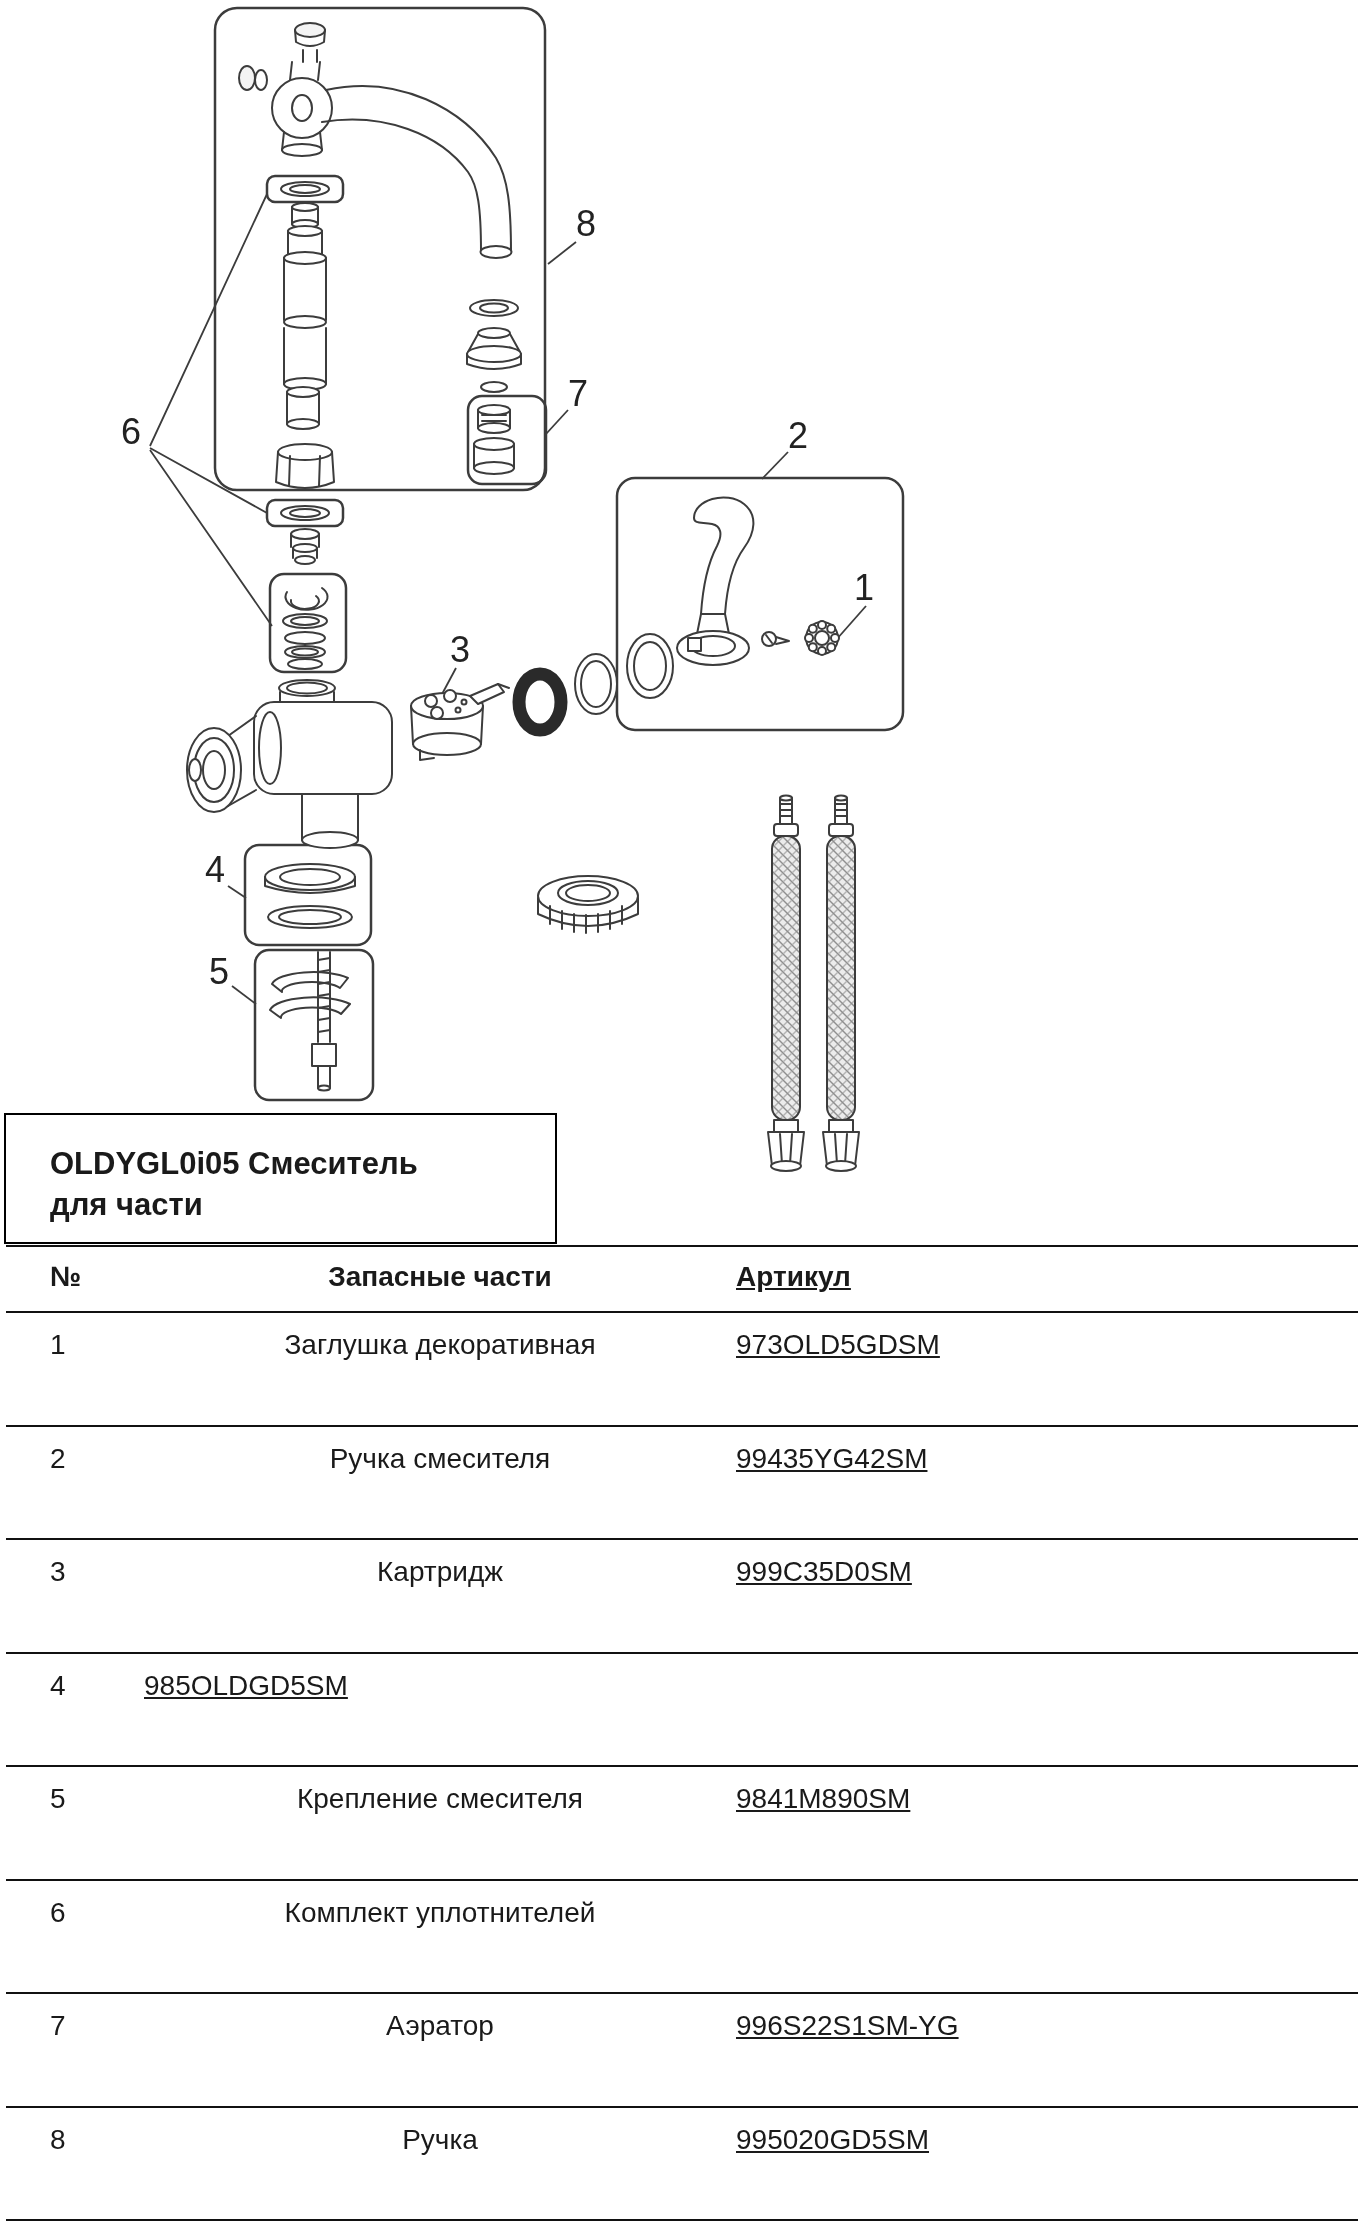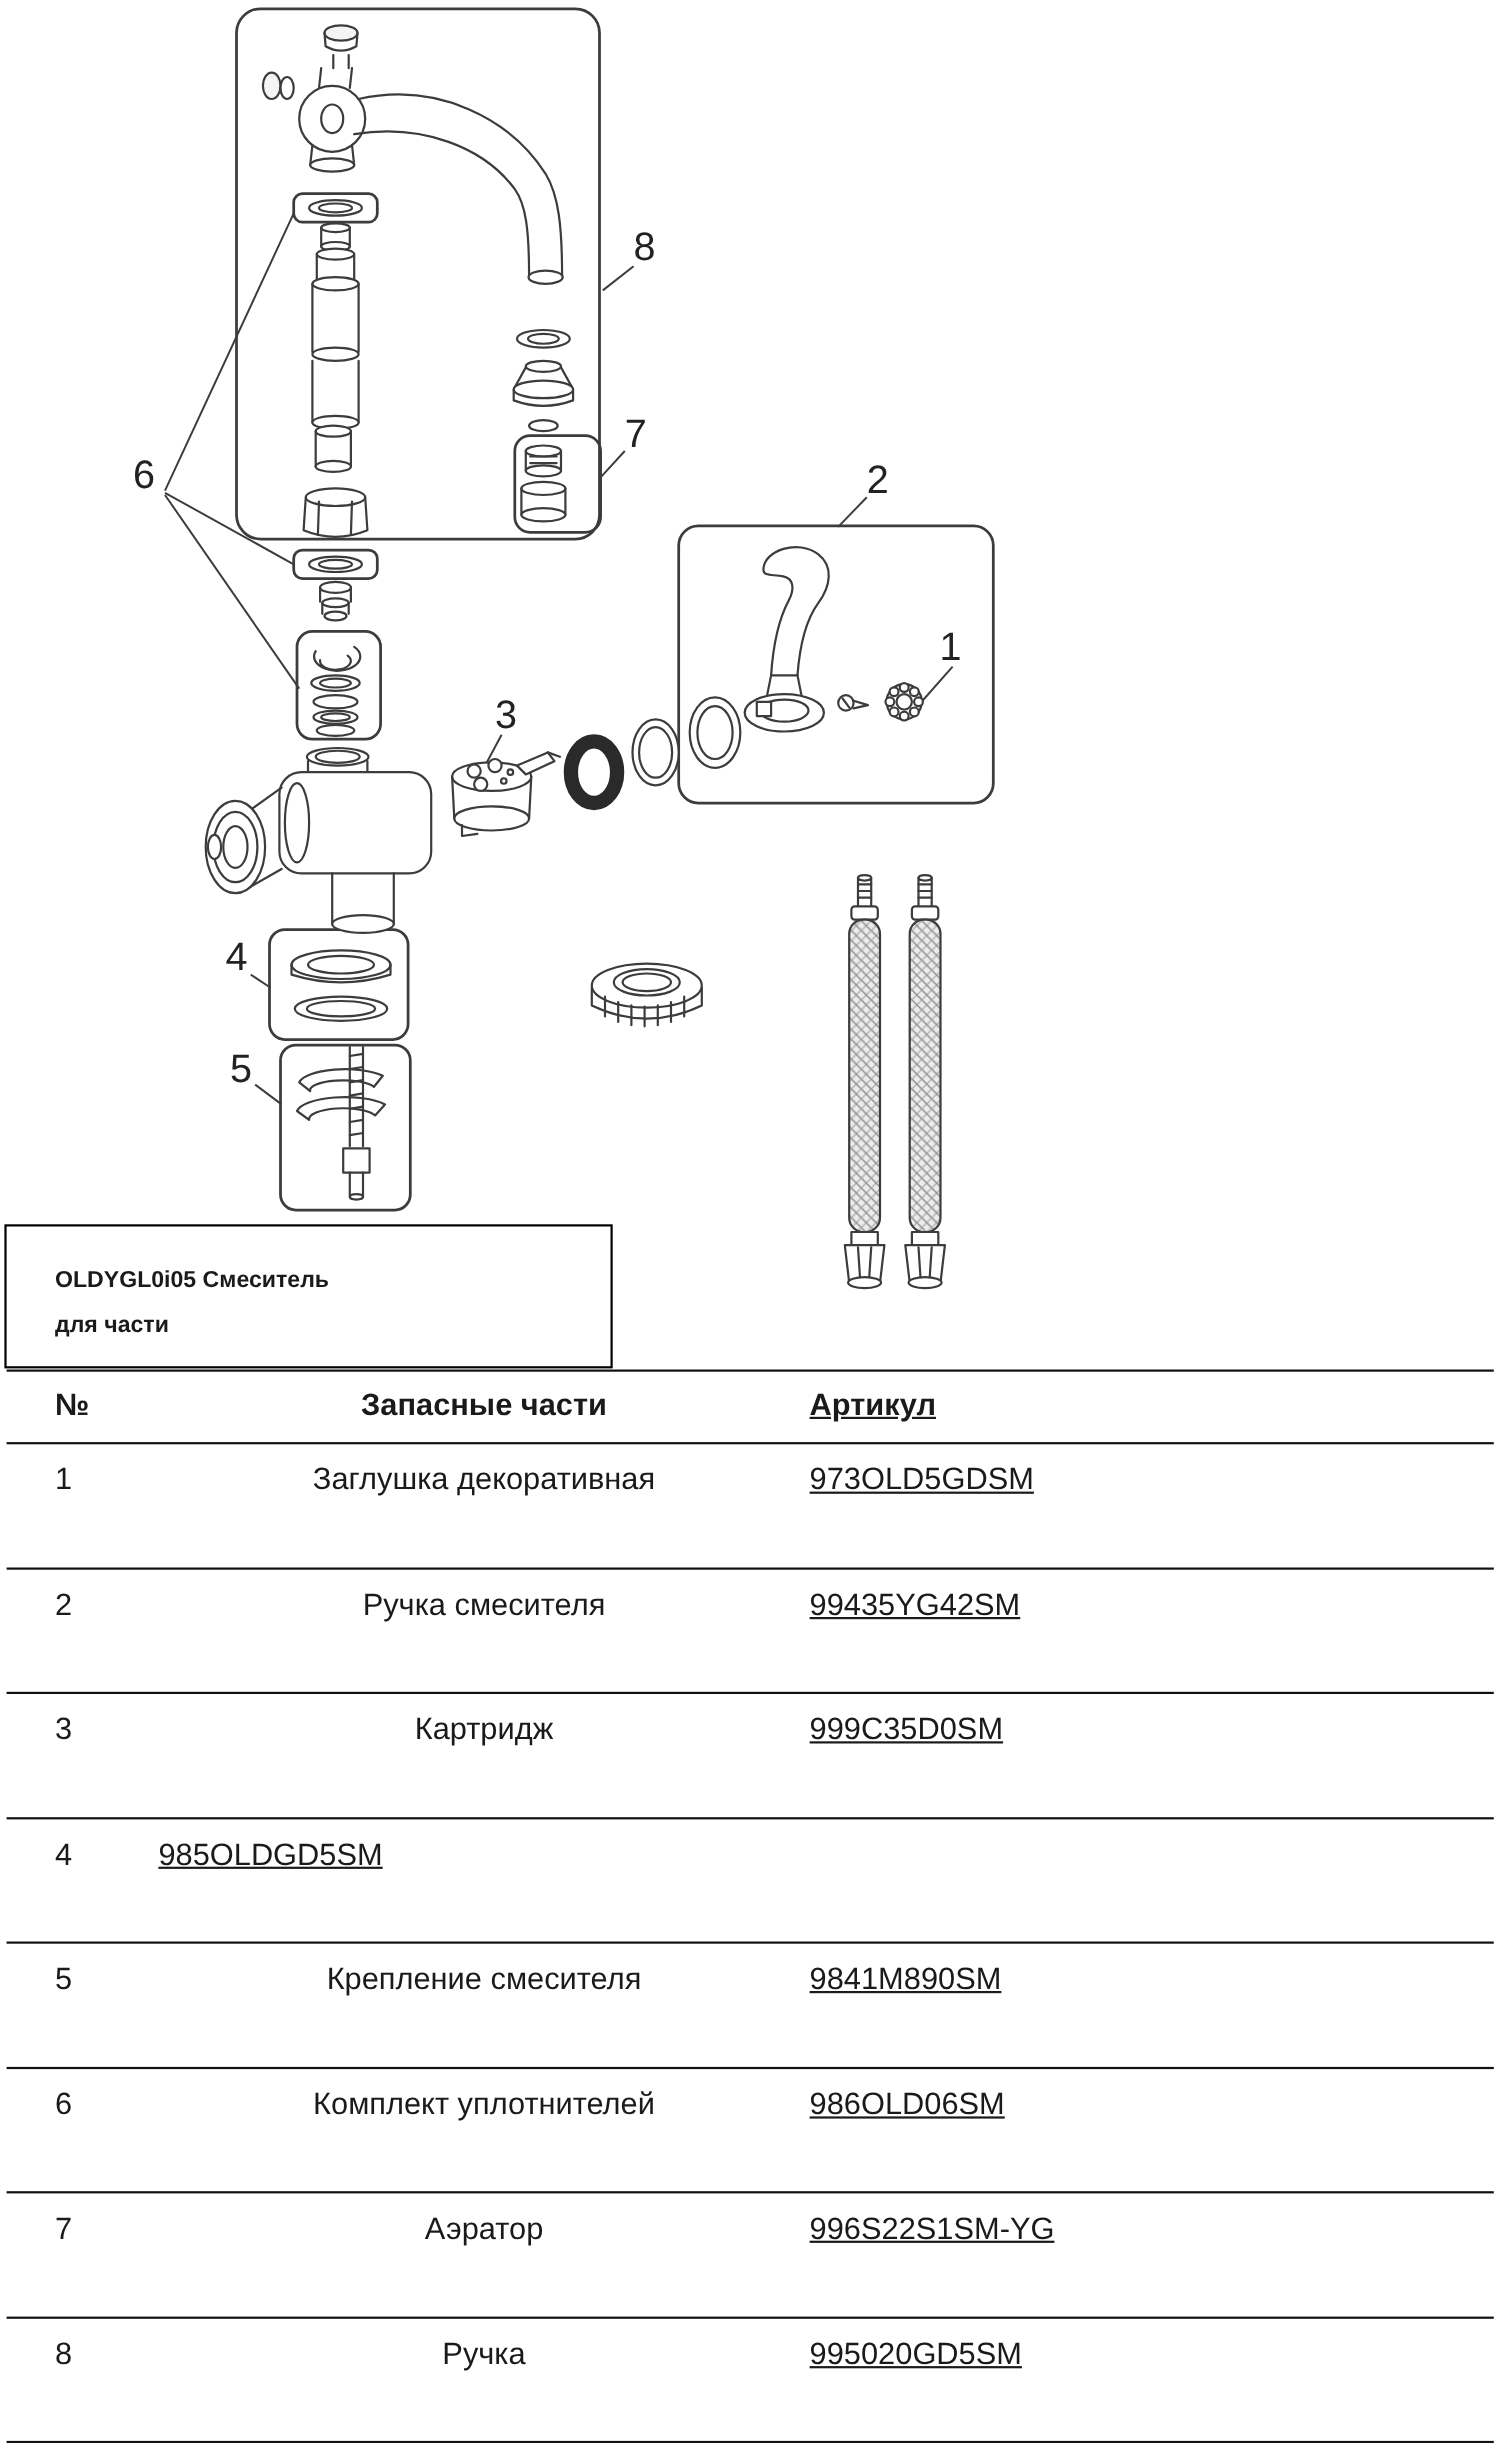--- a/index.html
+++ b/index.html
@@ -14,21 +14,21 @@
   .diagram{position:absolute;left:0;top:0;}
   svg text{
     font-family:"Liberation Sans", sans-serif;
     font-size:36px;
     fill:#222;
   }
   .titlebox{
     position:absolute;left:4px;top:1113px;width:553px;height:131px;
     border:2px solid #000;box-sizing:border-box;
     padding:28px 0 0 44px;
-    font-size:21px;font-weight:bold;line-height:41px;
+    font-size:31px;font-weight:bold;line-height:41px;
   }
   .parts-table{
     position:absolute;left:6px;right:6px;top:1245px;bottom:0;
     display:flex;flex-direction:column;
     border-top:2px solid #111;
   }
   .trow{
     display:flex;align-items:flex-start;
     border-bottom:2px solid #111;
     box-sizing:border-box;
@@ -315,21 +315,20 @@
       <div class="col-art">985OLDGD5SM</div>
     </div>
     <div class="trow">
       <div class="col-num">5</div>
       <div class="col-name">Крепление смесителя</div>
       <div class="col-art">9841M890SM</div>
     </div>
     <div class="trow">
       <div class="col-num">6</div>
       <div class="col-name">Комплект уплотнителей</div>
-      <div class="col-art">986OLD06SM</div>
     </div>
     <div class="trow">
       <div class="col-num">7</div>
       <div class="col-name">Аэратор</div>
       <div class="col-art">996S22S1SM-YG</div>
     </div>
     <div class="trow">
       <div class="col-num">8</div>
       <div class="col-name">Ручка</div>
       <div class="col-art">995020GD5SM</div>

